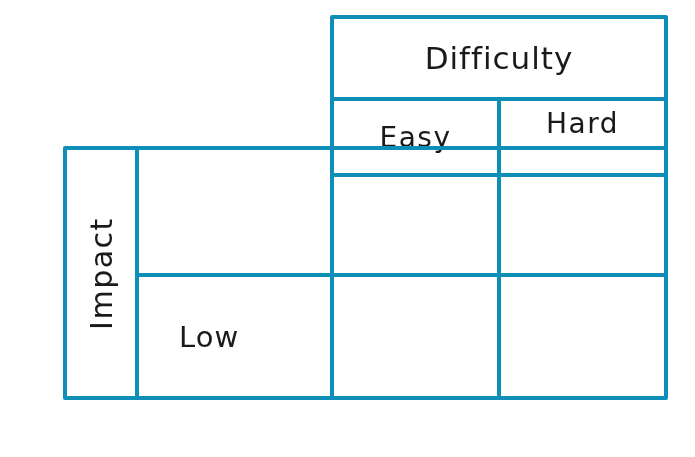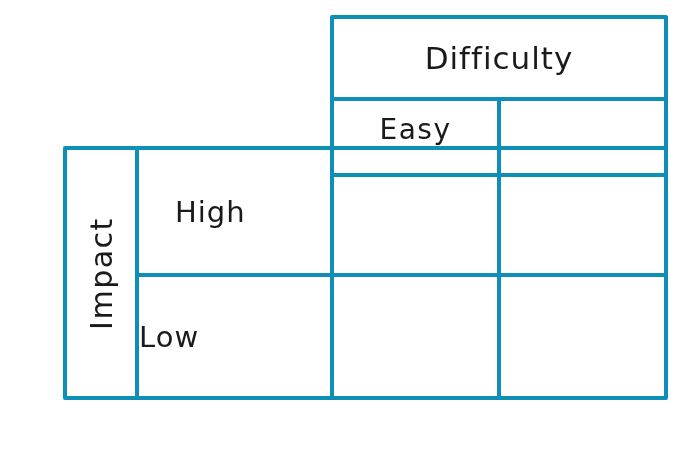--- a/index.html
+++ b/index.html
@@ -47,21 +47,21 @@
     justify-content: center;
     white-space: nowrap;
   }
   .cell-difficulty {
     left: 0; top: 0;
     width: 330px; height: 78px;
     font-size: 31px;
     letter-spacing: 1px;
   }
   .cell-easy {
-    left: 0; top: 88px;
+    left: 0; top: 96px;
     width: 163px; height: 45px;
     font-size: 28px;
     letter-spacing: 1.5px;
   }
   .cell-hard {
     left: 167px; top: 82px;
     width: 163px; height: 45px;
     font-size: 28px;
     letter-spacing: 1.5px;
   }
@@ -103,53 +103,54 @@
     width: 191px; height: 123px;
     justify-content: flex-start;
     padding-left: 36px;
     font-size: 29px;
     letter-spacing: 1px;
   }
   .cell-low {
     left: 72px; top: 127px;
     width: 191px; height: 119px;
     justify-content: flex-start;
+    padding-left: 40px;
     font-size: 29px;
     letter-spacing: 1px;
     border-radius: 31px;
   }
   .cell-body { background: transparent; }
   .cell-high-easy { left: 267px; top: 0;     width: 163px; height: 123px; }
   .cell-high-hard { left: 434px; top: 0;     width: 163px; height: 123px; }
   .cell-low-easy  { left: 267px; top: 127px; width: 163px; height: 119px; }
   .cell-low-hard  { left: 434px; top: 127px; width: 163px; height: 119px; }
 </style>
 </head>
 <body>
 
 <div class="canvas">
 
   <div class="top-table">
     <div class="cell cell-difficulty">Difficulty</div>
     <div class="hdr-divider"></div>
     <div class="col-divider"></div>
     <div class="cell cell-easy">Easy</div>
+    <div class="cell cell-hard">Hard</div>
   </div>
 
   <div class="main-table">
     <div class="vline vline-impact"></div>
     <div class="vline vline-labels"></div>
     <div class="vline vline-cols"></div>
     <div class="row-divider"></div>
 
     <div class="cell cell-impact">
       <span>Impact</span>
     </div>
 
-    <div class="cell cell-high">High</div>
     <div class="cell cell-low">Low</div>
 
     <div class="cell cell-body cell-high-easy"></div>
     <div class="cell cell-body cell-high-hard"></div>
     <div class="cell cell-body cell-low-easy"></div>
     <div class="cell cell-body cell-low-hard"></div>
   </div>
 
 </div>
 

